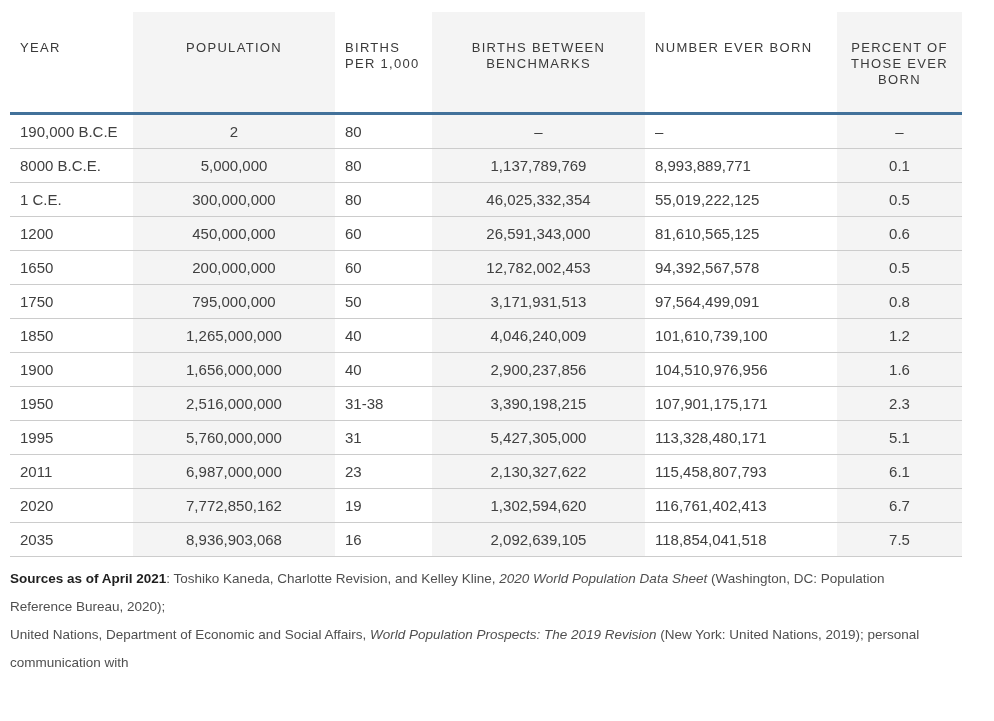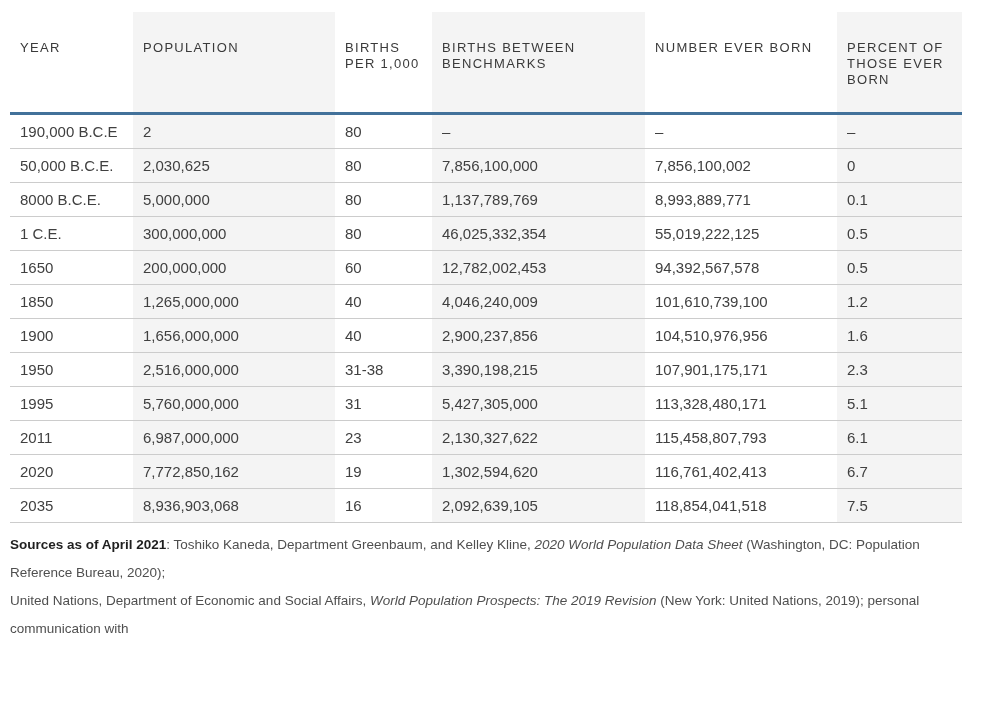--- a/index.html
+++ b/index.html
@@ -43,21 +43,21 @@
   }
   tbody td {
     font-size: 15px;
     line-height: 20px;
     color: #404040;
     padding: 7px 10px 6px 10px;
     border-bottom: 1px solid #cccccc;
     white-space: nowrap;
     overflow: hidden;
   }
-  .stripe { background: #f4f4f4; }
+  .stripe { background: #f4f4f4; text-align: center; }
 
   .sources {
     margin-top: 8px;
     width: 940px;
     font-size: 13.5px;
     line-height: 28px;
     color: #4f4f4f;
   }
   .sources .seg-bold   { font-weight: 700; color: #1f1f1f; }
   .sources .seg-italic { font-style: italic; margin-top: 40px; }
@@ -89,52 +89,60 @@
     <tbody>
         <tr>
           <td>190,000 B.C.E</td>
           <td class="stripe">2</td>
           <td>80</td>
           <td class="stripe">–</td>
           <td>–</td>
           <td class="stripe">–</td>
         </tr>
         <tr>
-          <td>50,000 B.C.E.</td>
-          <td class="stripe">2,030,625</td>
-          <td>80</td>
-          <td class="stripe">7,856,100,000</td>
-          <td>7,856,100,002</td>
-          <td class="stripe">0</td>
-        </tr>
-        <tr>
           <td>8000 B.C.E.</td>
           <td class="stripe">5,000,000</td>
           <td>80</td>
           <td class="stripe">1,137,789,769</td>
           <td>8,993,889,771</td>
           <td class="stripe">0.1</td>
         </tr>
         <tr>
           <td>1 C.E.</td>
           <td class="stripe">300,000,000</td>
           <td>80</td>
           <td class="stripe">46,025,332,354</td>
           <td>55,019,222,125</td>
           <td class="stripe">0.5</td>
         </tr>
         <tr>
+          <td>1200</td>
+          <td class="stripe">450,000,000</td>
+          <td>60</td>
+          <td class="stripe">26,591,343,000</td>
+          <td>81,610,565,125</td>
+          <td class="stripe">0.6</td>
+        </tr>
+        <tr>
           <td>1650</td>
           <td class="stripe">200,000,000</td>
           <td>60</td>
           <td class="stripe">12,782,002,453</td>
           <td>94,392,567,578</td>
           <td class="stripe">0.5</td>
         </tr>
         <tr>
+          <td>1750</td>
+          <td class="stripe">795,000,000</td>
+          <td>50</td>
+          <td class="stripe">3,171,931,513</td>
+          <td>97,564,499,091</td>
+          <td class="stripe">0.8</td>
+        </tr>
+        <tr>
           <td>1850</td>
           <td class="stripe">1,265,000,000</td>
           <td>40</td>
           <td class="stripe">4,046,240,009</td>
           <td>101,610,739,100</td>
           <td class="stripe">1.2</td>
         </tr>
         <tr>
           <td>1900</td>
           <td class="stripe">1,656,000,000</td>
@@ -180,17 +188,17 @@
           <td class="stripe">8,936,903,068</td>
           <td>16</td>
           <td class="stripe">2,092,639,105</td>
           <td>118,854,041,518</td>
           <td class="stripe">7.5</td>
         </tr>
       </tbody>
   </table>
 
   <div class="sources">
-      <div><span class="seg-bold">Sources as of April 2021</span><span>: Toshiko Kaneda, Department Greenbaum, and Kelley Kline, </span><span class="seg-italic">2020 World Population Data Sheet</span><span> (Washington, DC: Population Reference Bureau, 2020);</span></div>
+      <div><span class="seg-bold">Sources as of April 2021</span><span>: Toshiko Kaneda, Charlotte Revision, and Kelley Kline, </span><span class="seg-italic">2020 World Population Data Sheet</span><span> (Washington, DC: Population Reference Bureau, 2020);</span></div>
       <div><span>United Nations, Department of Economic and Social Affairs, </span><span class="seg-italic">World Population Prospects: The 2019 Revision</span><span> (New York: United Nations, 2019); personal communication with</span></div>
     </div>
 
 </div>
 
 </body></html>

